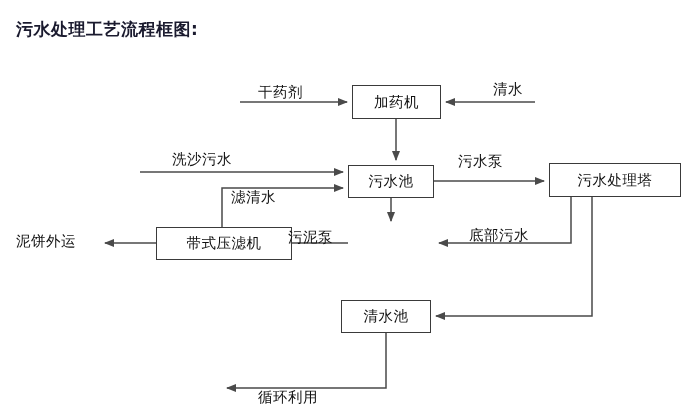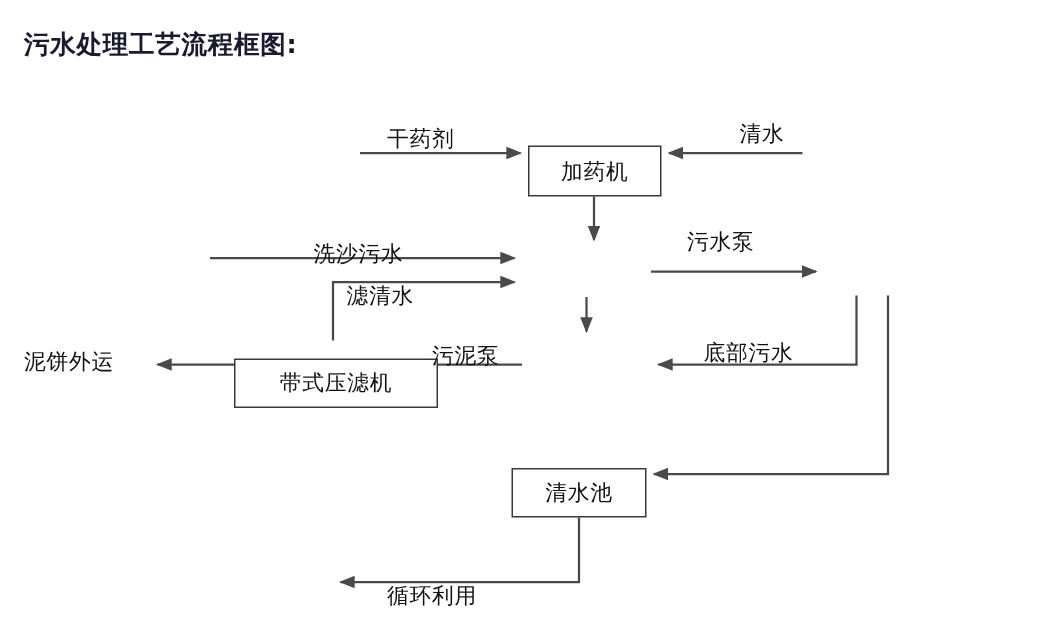--- a/index.html
+++ b/index.html
@@ -35,21 +35,20 @@
     box-sizing: border-box;
     border: 1.4px solid #3a3a3a;
     background: #ffffff;
     display: flex;
     align-items: center;
     justify-content: center;
     font-size: 14.5px;
     color: #111111;
     white-space: nowrap;
     letter-spacing: 0.5px;
-    margin-top: 12px;
   }
   .edge-label {
     position: absolute;
     font-size: 14.5px;
     color: #111111;
     white-space: nowrap;
     letter-spacing: 0.5px;
   }
   .terminal-label {
     position: absolute;
@@ -97,36 +96,42 @@
       <path d="M 592 197 L 592 316 L 436 316" marker-end="url(#arrow-r)"></path>
 
       <path d="M 386 333 L 386 388 L 227 388" marker-end="url(#arrow-r)"></path>
     </g>
   </svg>
 
   <div class="node-box" style="left:352px; top:85px; width:89px; height:34px;">
     <span>加药机</span>
   </div>
 
+  <div class="node-box" style="left:348px; top:165px; width:86px; height:33px;">
+    <span>污水池</span>
+  </div>
 
+  <div class="node-box" style="left:549px; top:163px; width:132px; height:34px;">
+    <span>污水处理塔</span>
+  </div>
 
   <div class="node-box" style="left:156px; top:227px; width:136px; height:33px;">
     <span>带式压滤机</span>
   </div>
 
 
   <div class="node-box" style="left:341px; top:300px; width:90px; height:33px;">
     <span>清水池</span>
   </div>
 
   <div class="terminal-label" style="left:258px; top:83px;">干药剂</div>
 
   <div class="terminal-label" style="left:477px; top:80px;margin-left:16px;">清水</div>
 
-  <div class="terminal-label" style="left:172px; top:160px;margin-left:37px;">洗沙污水</div>
+  <div class="terminal-label" style="left:172px; top:150px;">洗沙污水</div>
 
   <div class="terminal-label" style="left:16px; top:232px;">泥饼外运</div>
 
   <div class="terminal-label" style="left:258px; top:388px;">循环利用</div>
 
   <div class="edge-label" style="left:231px; top:188px;">滤清水</div>
 
   <div class="edge-label" style="left:458px; top:152px;">污水泵</div>
 
   <div class="edge-label" style="left:288px; top:228px;">污泥泵</div>

